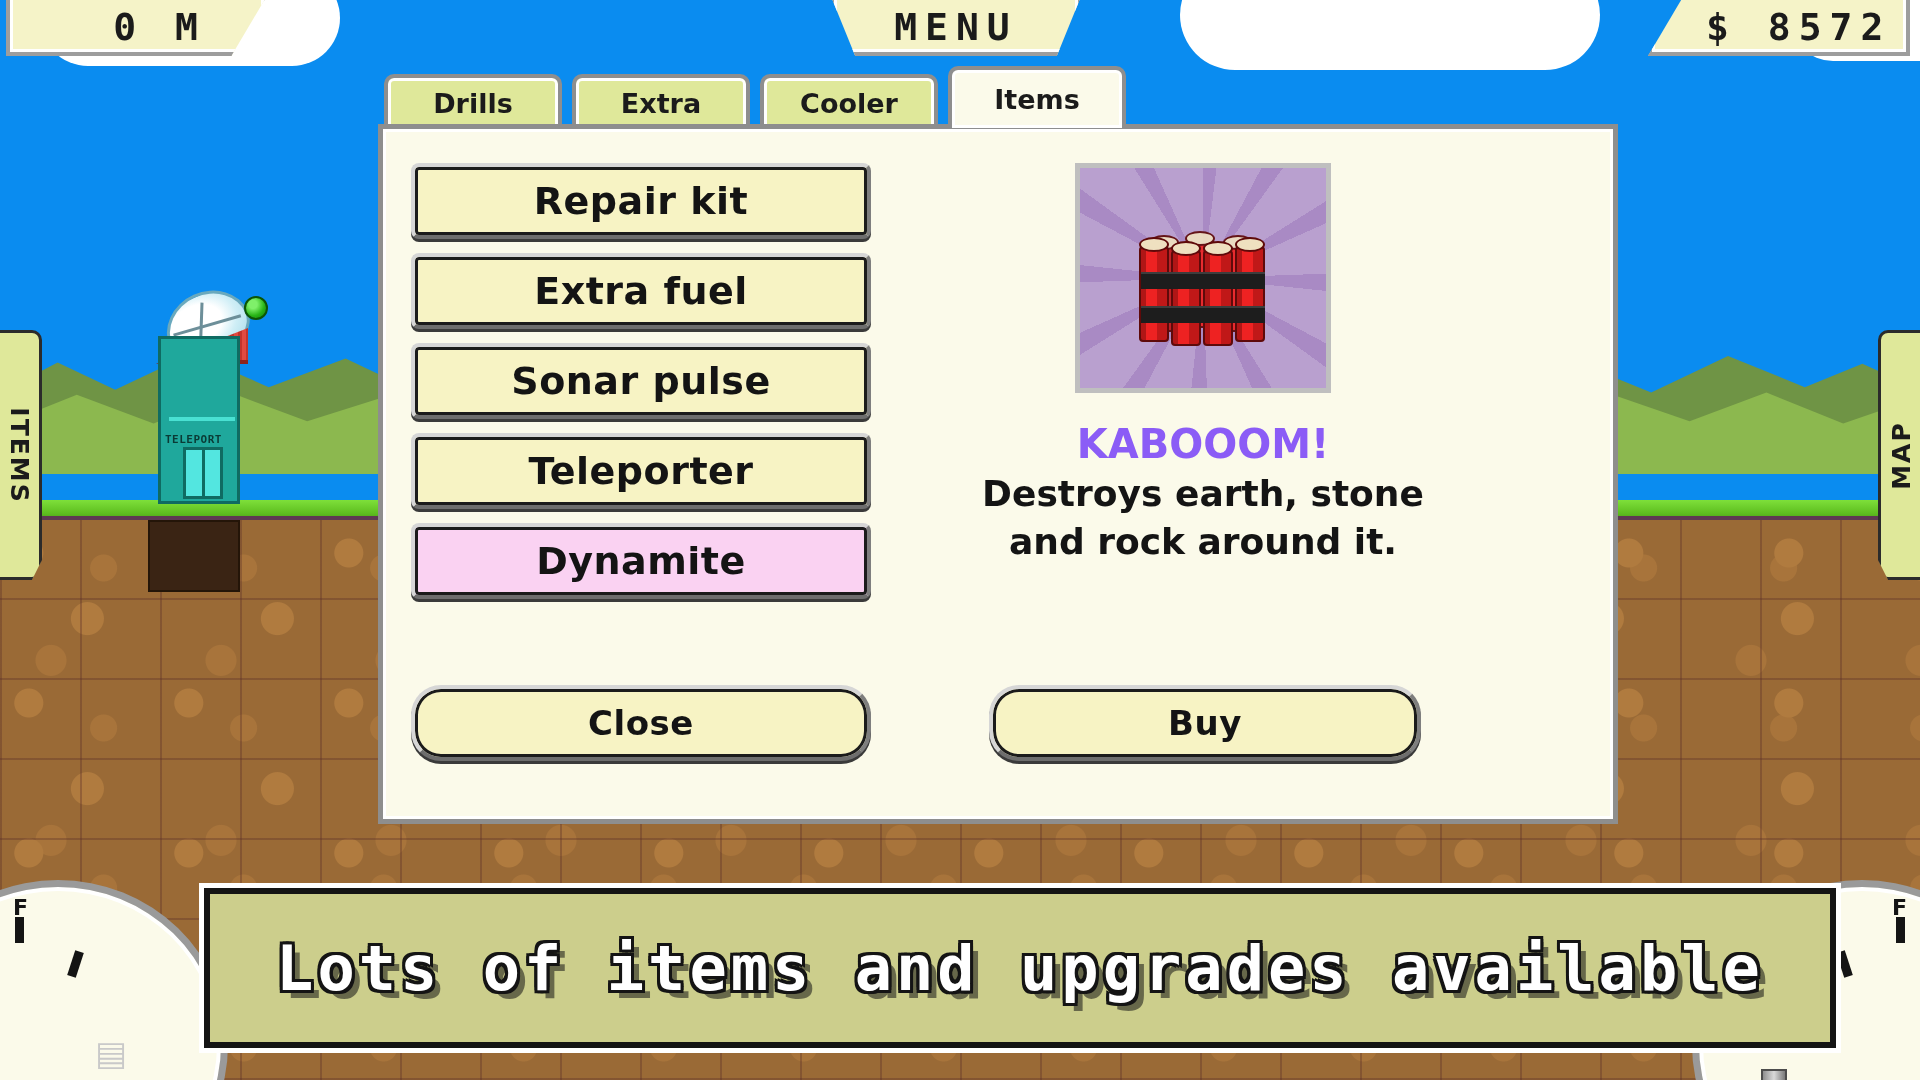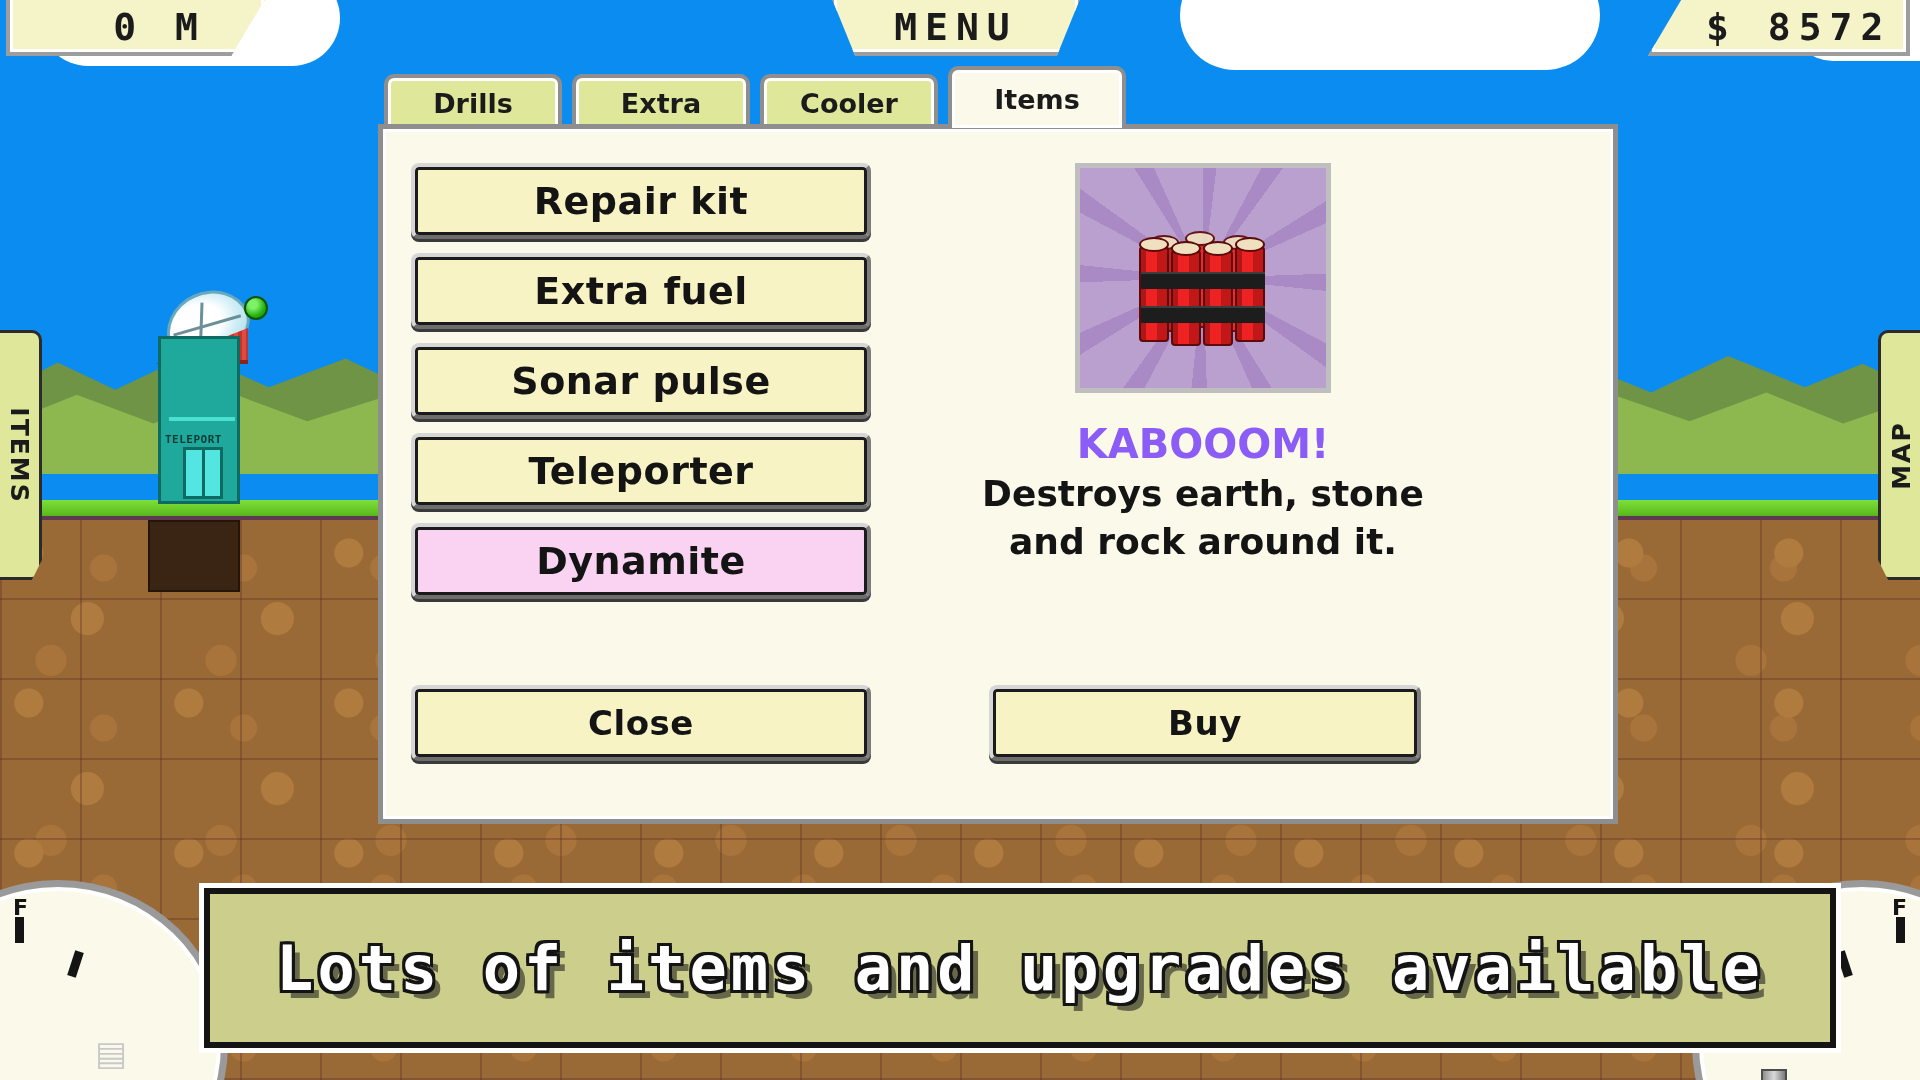--- a/index.html
+++ b/index.html
@@ -251,21 +251,21 @@
     box-shadow: inset 0 0 0 3px #1b1b1b, 0 3px 0 #3a3a3a;
     display: flex; align-items: center; justify-content: center;
     font-family: "DejaVu Sans", sans-serif;
     font-weight: bold; font-size: 38px; color: #141414;
     letter-spacing: .5px;
     cursor: pointer;
   }
   .gbtn.selected { background: #fad2f2; }
 
   .bottom-row { position: absolute; left: 28px; top: 556px; width: 1100px; }
-  .gbtn.wide { width: 460px; height: 76px; font-size: 34px; margin-bottom: 0; }
+  .gbtn.wide { width: 460px; height: 76px; font-size: 34px; margin-bottom: 0; border-radius: 30px; }
   .gbtn.buy { position: absolute; left: 578px; top: 0; width: 432px; }
 
   
   .detail { position: absolute; left: 520px; top: 34px; width: 600px; text-align: center; }
   .icon-frame {
     width: 256px; height: 230px; margin: 0 auto;
     background: #b9a0cf;
     border: 5px solid #bfbfbf;
     box-shadow: inset 0 0 0 3px #ffffff, inset 0 0 0 6px #7d7d7d;
     position: relative; overflow: hidden;

